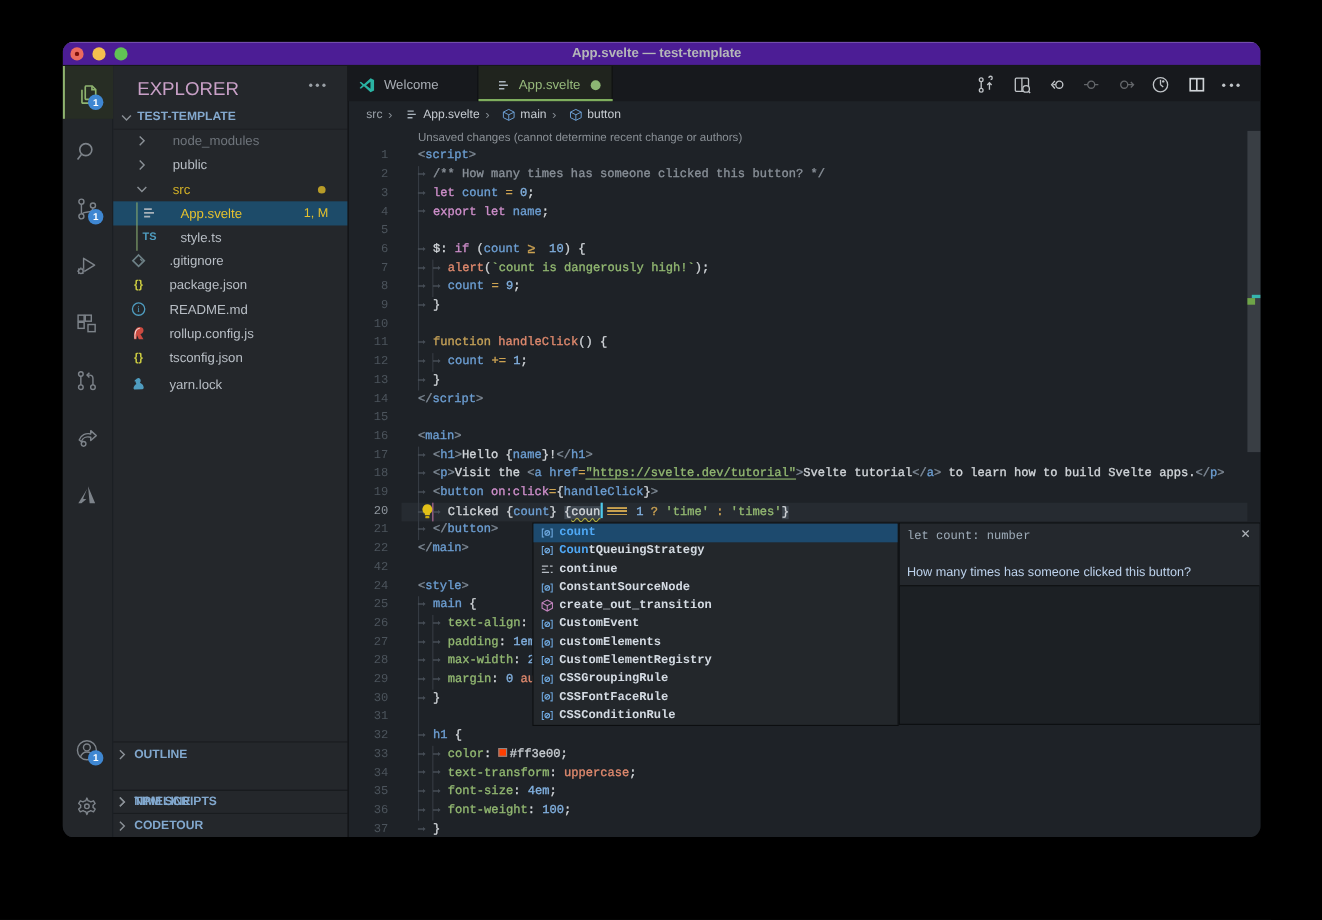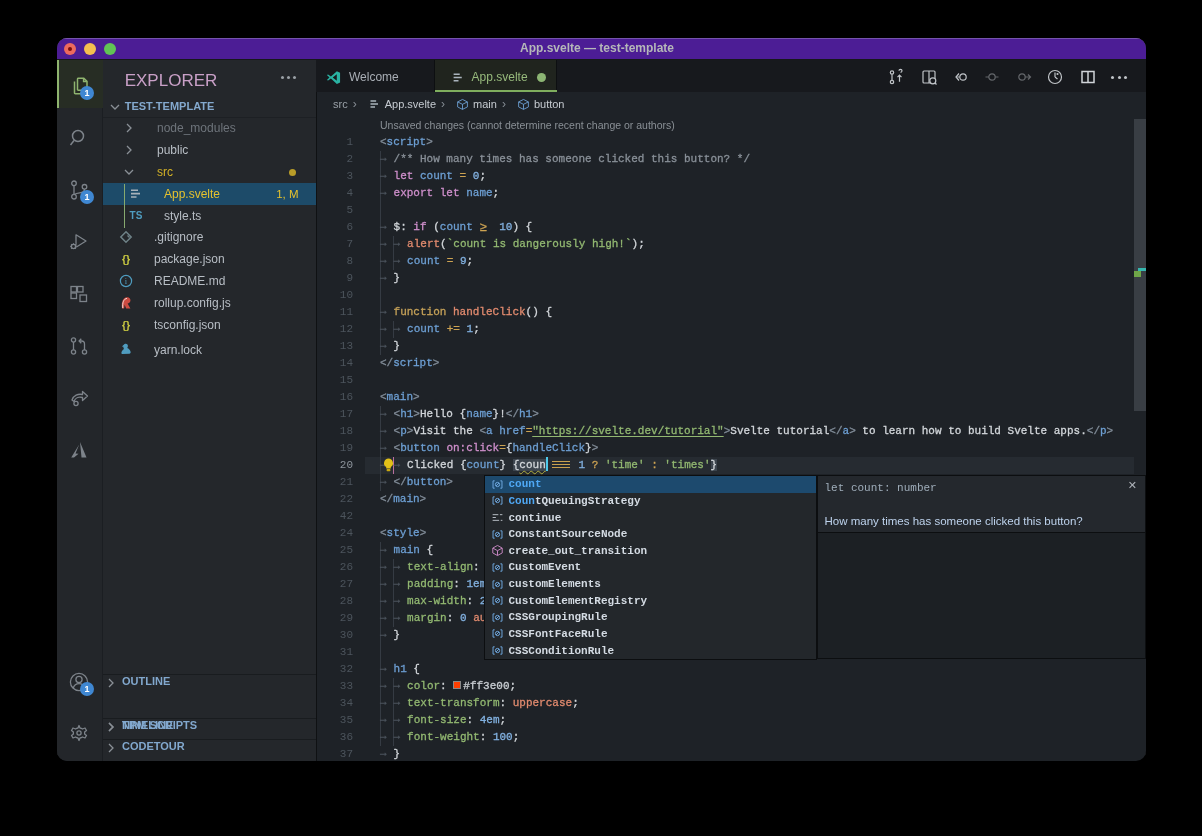--- a/index.html
+++ b/index.html
@@ -23,21 +23,21 @@
 .trow {position:absolute;left:0;width:212.5px;height:21.8px;display:flex;align-items:center;font-size:12px;color:#b8bec5}
 .tch {width:16px;height:16px;flex:none}
 .fi {width:16px;height:16px;flex:none;display:inline-flex;align-items:center;justify-content:center}
 .tl {margin-left:20px;white-space:nowrap}
 .dim {color:#6e747b}
 .ymod {color:#d3b126}
 .ysel {color:#e5c12e}
 .dotY {width:7px;height:7px;border-radius:50%;background:#b89c28;margin-left:auto;margin-right:20px}
 .gm {margin-left:auto;margin-right:17px;color:#e5c12e;font-size:11.5px}
 #treeguide {position:absolute;left:21.3px;top:124px;width:1px;height:44.5px;background:#87a96f}
-.sect {position:absolute;left:0;width:212.5px;height:22px;border-top:1px solid #191c1f;display:flex;}
+.sect {position:absolute;left:0;width:212.5px;height:22px;border-top:1px solid #191c1f;display:flex;align-items:center}
 .sect .tch {margin-left:3px}
 .sect span {font-size:11px;font-weight:bold;color:#82a8ce;margin-left:3px}
 #sepline {position:absolute;left:258.5px;top:21.5px;width:1px;height:701.5px;background:#0f1113}
 #tabstrip {position:absolute;left:259px;top:21.5px;width:830px;height:32px;background:#17191d}
 #tabwelcome {position:absolute;left:0;top:0;width:118.6px;height:32px;border-right:1px solid #0d0f11;display:flex;align-items:center;padding-top:3px}
 #tabwelcome svg {margin-left:10px}
 #tabwelcome span {margin-left:8px;font-size:12px;color:#a9aeb5}
 #tabactive {position:absolute;left:118.6px;top:0;width:122px;height:32px;background:#20241e;border-right:1px solid #0d0f11;display:flex;align-items:center;padding-top:3px}
 #tabactive svg {margin-left:17px}
 #tabactive span {margin-left:7px;font-size:12px;color:#97ba7c}

